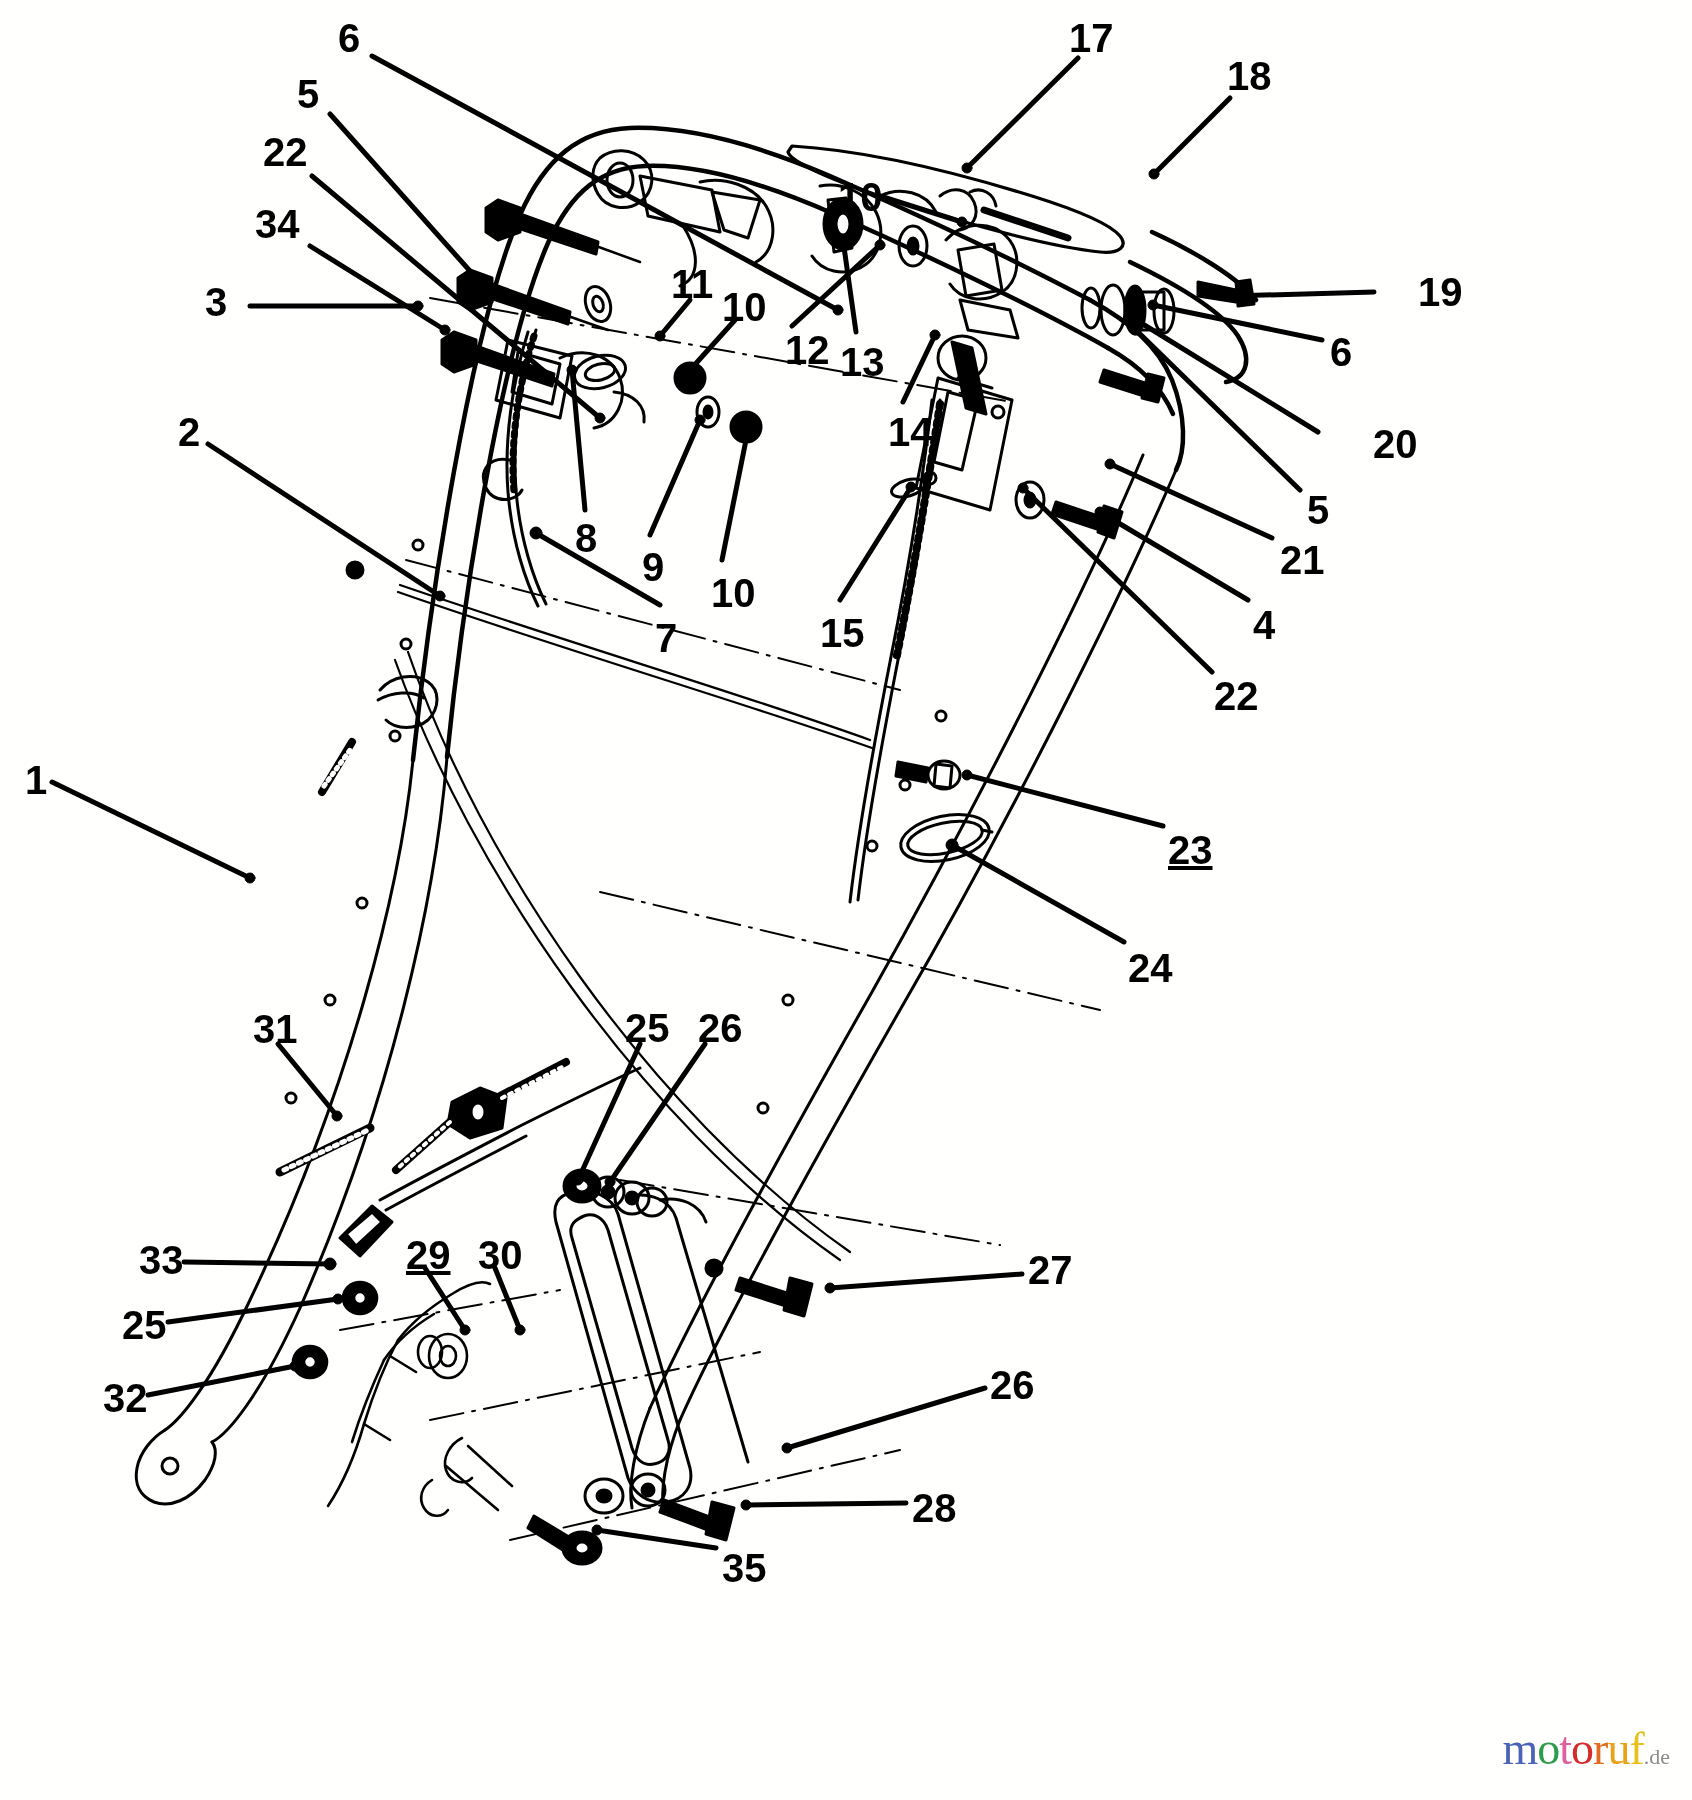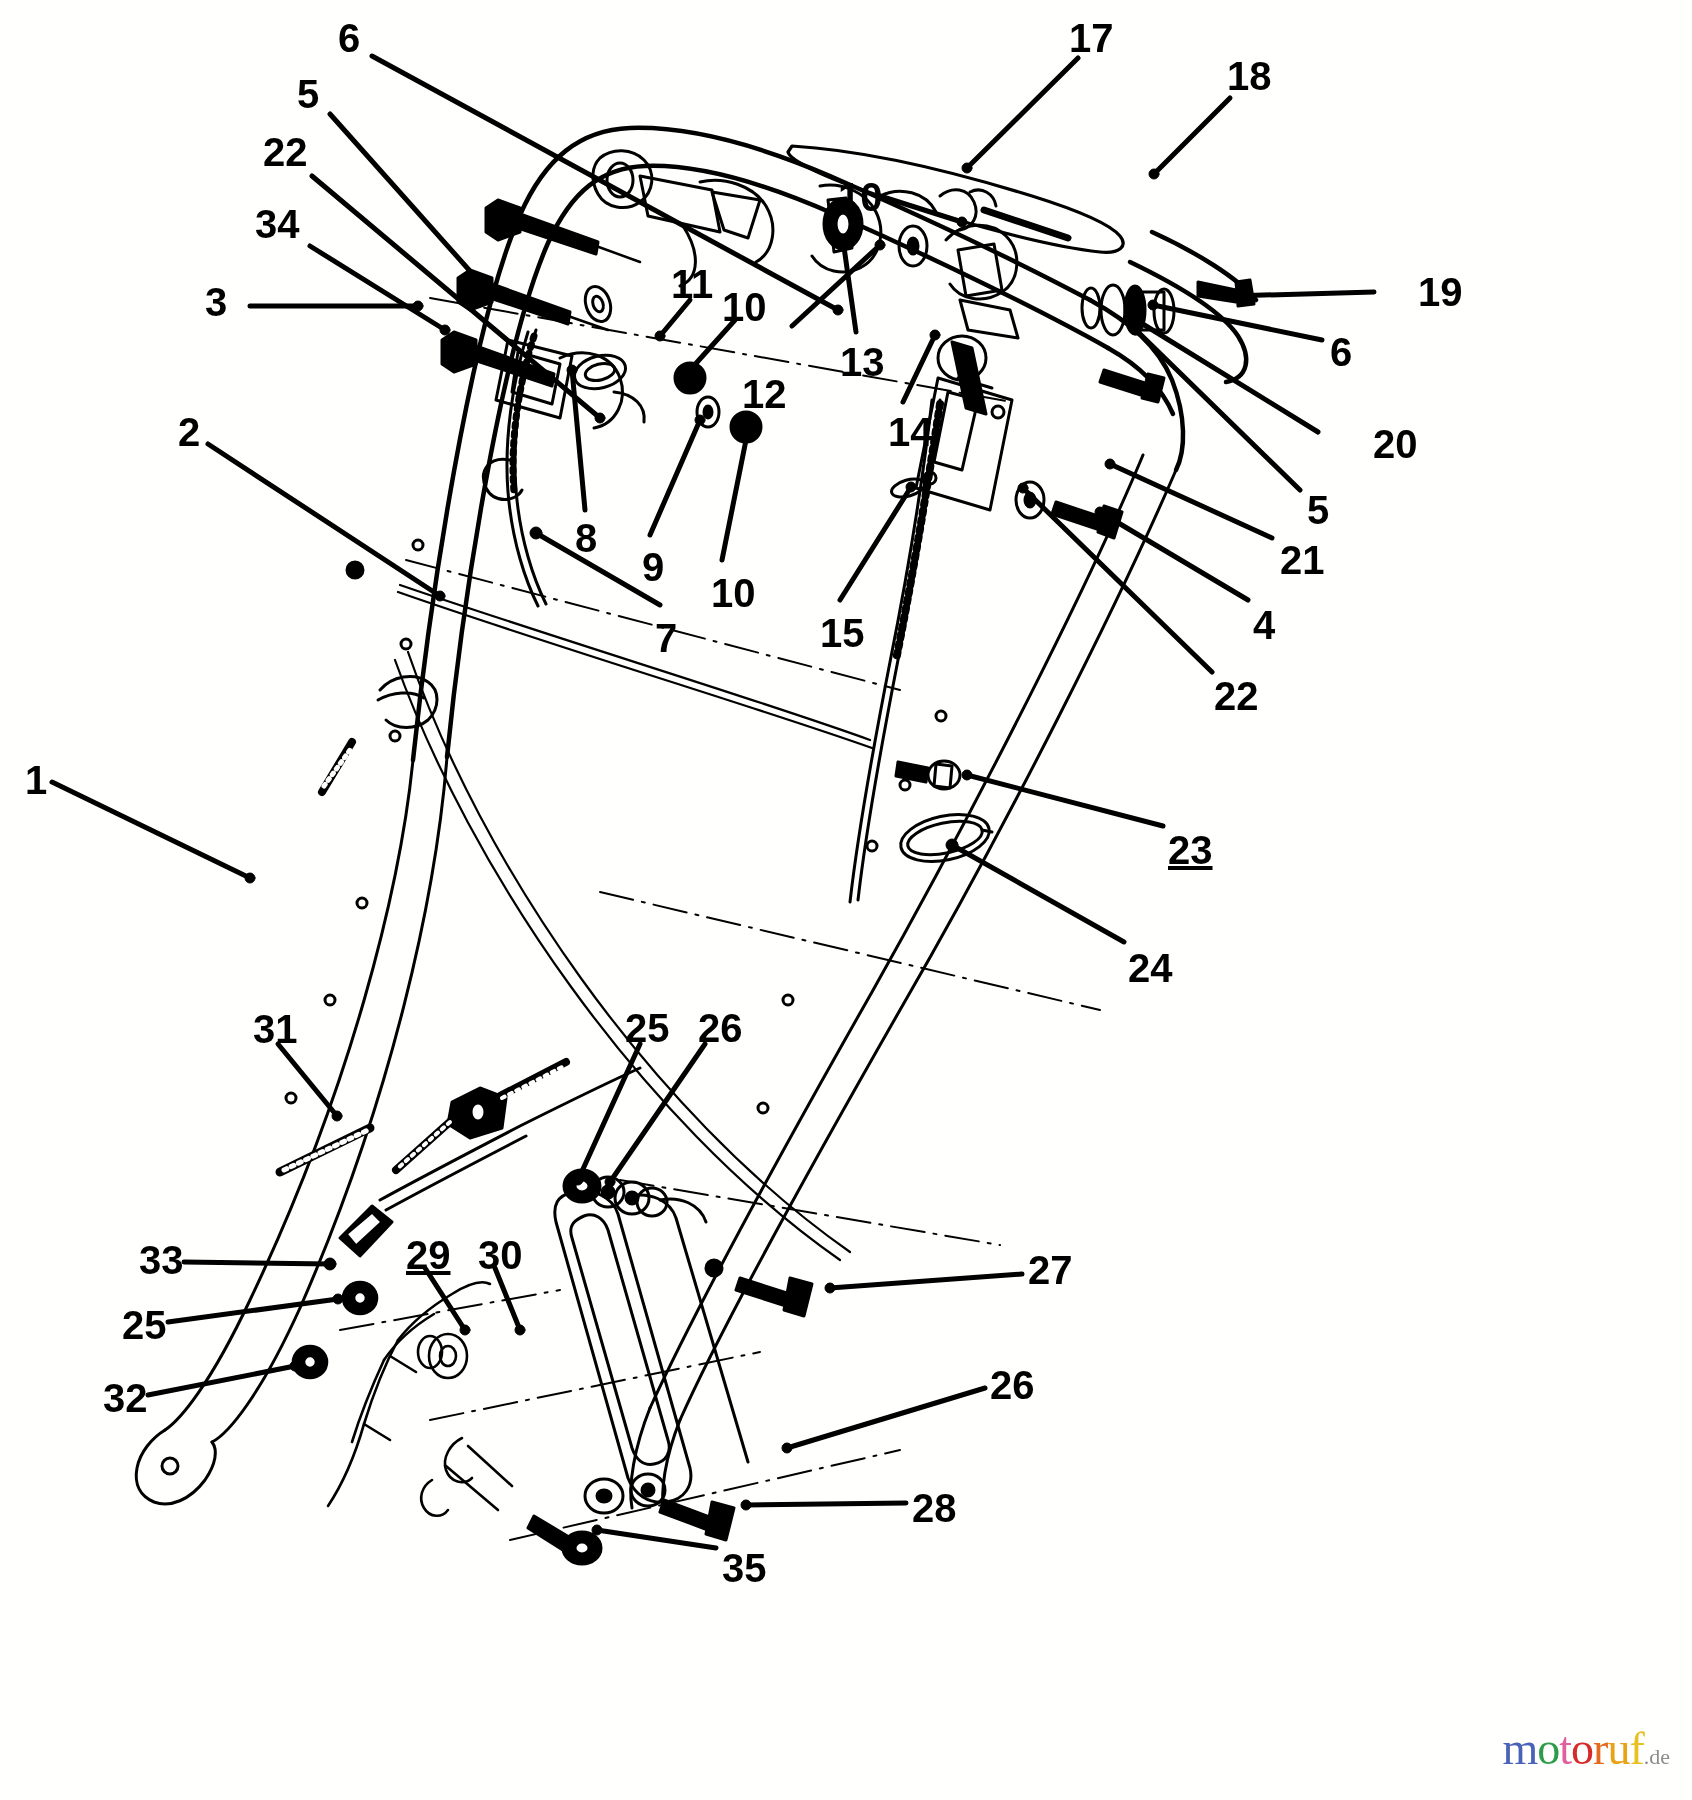--- a/index.html
+++ b/index.html
@@ -416,21 +416,21 @@
   <div class="callout" style="left:1380px;top:272px;margin-left:38px;">19</div>
   <div class="callout" style="left:1330px;top:332px;">6</div>
   <div class="callout" style="left:1373px;top:424px;">20</div>
   <div class="callout" style="left:1307px;top:490px;">5</div>
   <div class="callout" style="left:1280px;top:540px;">21</div>
   <div class="callout" style="left:1253px;top:605px;">4</div>
   <div class="callout" style="left:1214px;top:676px;">22</div>
   <div class="callout" style="left:838px;top:177px;">10</div>
   <div class="callout" style="left:671px;top:264px;">11</div>
   <div class="callout" style="left:722px;top:287px;">10</div>
-  <div class="callout" style="left:742px;top:330px;margin-top:44px;">12</div>
+  <div class="callout" style="left:785px;top:330px;">12</div>
   <div class="callout" style="left:840px;top:342px;">13</div>
   <div class="callout" style="left:888px;top:412px;">14</div>
   <div class="callout" style="left:575px;top:518px;">8</div>
   <div class="callout" style="left:642px;top:547px;">9</div>
   <div class="callout" style="left:711px;top:573px;">10</div>
   <div class="callout" style="left:655px;top:618px;">7</div>
   <div class="callout" style="left:820px;top:613px;">15</div>
   <div class="callout" style="left:178px;top:412px;">2</div>
   <div class="callout" style="left:25px;top:760px;">1</div>
   <div class="callout" style="left:1168px;top:830px;text-decoration:underline;">23</div>

